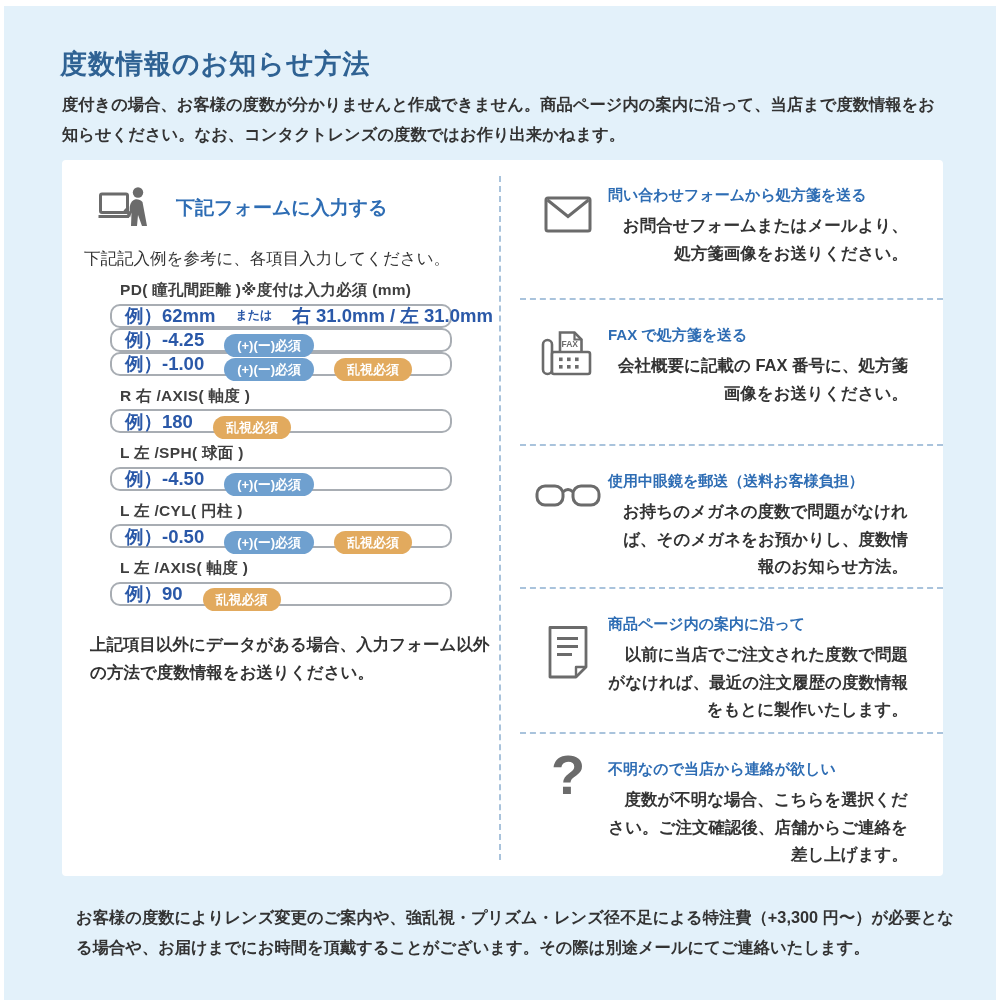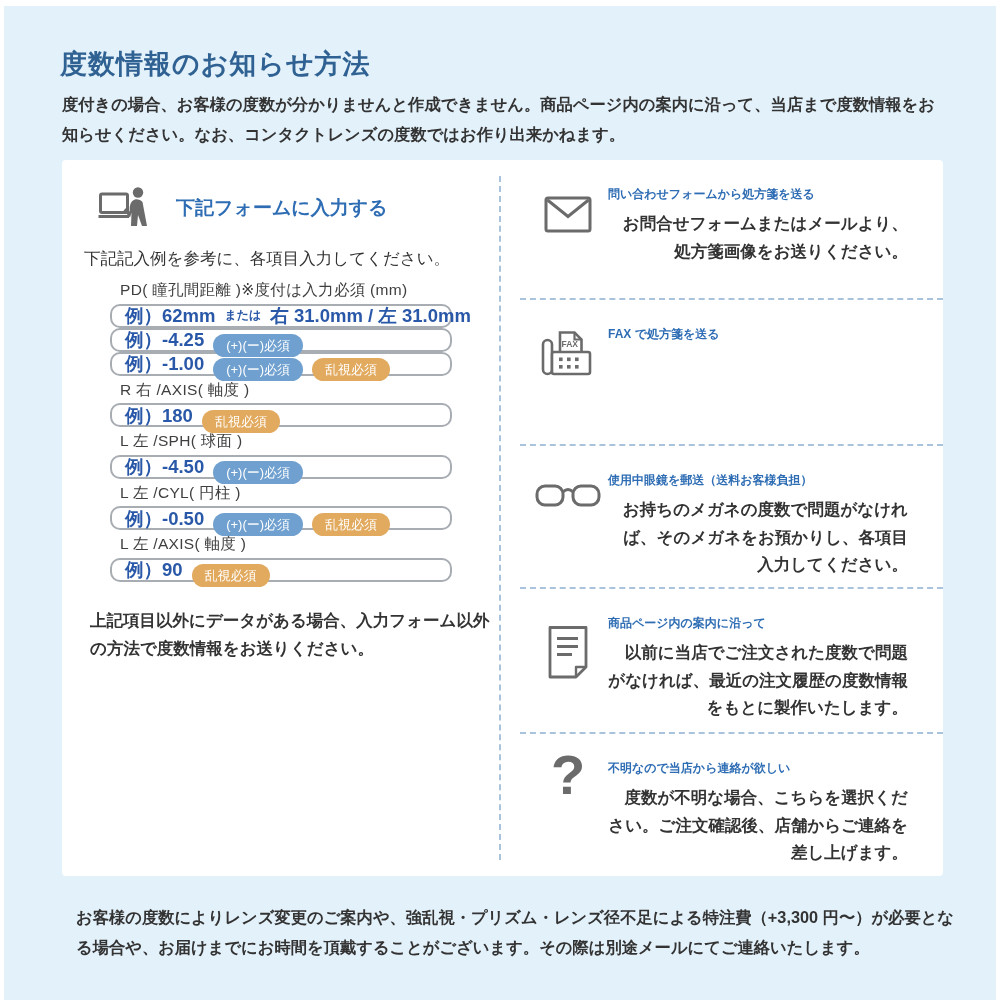--- a/index.html
+++ b/index.html
@@ -14,40 +14,40 @@
   .col-left{position:absolute;left:0;top:0;width:437px;height:716px;}
   .vdiv{position:absolute;left:437px;top:16px;bottom:16px;width:0;
     border-left:2px dashed var(--c-divider,#a9c3dc);}
   .col-right{position:absolute;left:458px;top:0;width:423px;height:716px;}
 
   .form-header{display:flex;align-items:center;gap:28px;margin:26px 0 0 36px;}
   .form-header .h{font-size:19px;font-weight:700;color:var(--c-heading,#2e6db4);}
   .instruction{margin:18px 0 0 22px;font-size:16.5px;font-weight:400;color:var(--c-body_text,#333);}
   #fields{margin-top:12px;}
   .field{margin-left:48px;}
-  .flabel{margin:6px 0 6px 10px;font-size:15.5px;font-weight:400;line-height:1;
+  .flabel{margin:12px 0 6px 10px;font-size:15.5px;font-weight:700;line-height:1;
     color:var(--c-label_text,#3f3f3f);letter-spacing:.3px;}
   .fbox{width:342px;height:24px;box-sizing:border-box;border:2px solid var(--c-box_border,#a8adb3);
-    border-radius:10px;background:#fff;display:flex;align-items:center;gap:9px;padding:0 8px 0 13px;}
+    border-radius:10px;background:#fff;display:flex;align-items:center;gap:20px;padding:0 8px 0 13px;}
   .ex{font-size:18.5px;font-weight:700;color:var(--c-example_text,#2a58a8);white-space:nowrap;}
   .ex.small{font-size:12px;}
-  .badge{font-size:13px;font-weight:400;color:#fff;padding:5px 13px;border-radius:999px;
+  .badge{font-size:13px;font-weight:700;color:#fff;padding:5px 13px;border-radius:999px;
     line-height:1;white-space:nowrap;margin-top:12px;}
   .note{margin:24px 0 0 28px;width:402px;font-size:16.5px;font-weight:700;line-height:1.7;
     color:var(--c-body_text,#333);}
 
   .method{position:relative;box-sizing:border-box;padding:26px 0 0 88px;
     border-bottom:2px dashed var(--c-divider,#a9c3dc);}
   .method:nth-of-type(1){height:140px}.method:nth-of-type(2){height:146px}
   .method:nth-of-type(3){height:143px}.method:nth-of-type(4){height:145px}
   .method:nth-of-type(5){height:142px;border-bottom:none;}
   .micon{position:absolute;left:14px;top:36px;width:68px;display:flex;justify-content:center;}
   .method:nth-of-type(2) .micon{top:26px;}
   .method:nth-of-type(5) .micon{top:16px;}
-  .mhead{font-size:12px;font-weight:700;color:var(--c-heading,#2e6db4);margin:0 0 7px 0;white-space:nowrap;}
+  .mhead{font-size:15px;font-weight:700;color:var(--c-heading,#2e6db4);margin:0 0 7px 0;white-space:nowrap;}
   .mbody{margin:0;width:300px;font-size:16.5px;font-weight:700;line-height:1.68;color:var(--c-body_text,#333);text-align:right;}
   .qmark{font-size:56px;font-weight:800;color:var(--c-icon_gray,#777);line-height:.9;}
 
   .footer{position:absolute;left:64px;top:891px;width:882px;margin:12px;font-size:16.3px;
     font-weight:700;line-height:1.82;color:var(--c-body_text,#333);}
 </style>
 </head>
 <body>
 
 <div class="bg"></div>
@@ -144,31 +144,32 @@
               <rect x="18" y="31.5" width="3.6" height="3.6"></rect>
               <rect x="26" y="31.5" width="3.6" height="3.6"></rect>
               <rect x="34" y="31.5" width="3.6" height="3.6"></rect>
               <rect x="18" y="39" width="3.6" height="3.6"></rect>
               <rect x="26" y="39" width="3.6" height="3.6"></rect>
               <rect x="34" y="39" width="3.6" height="3.6"></rect>
             </g>
           </svg>
         </span>
         <p class="mhead">FAX で処方箋を送る</p>
+        <p class="mbody">会社概要に記載の FAX 番号に、処方箋画像をお送りください。</p>
       </div>
       <div class="method">
         <span class="micon">
           <svg width="66" height="28" viewBox="0 0 66 28">
             <rect x="2" y="4" width="26" height="19" rx="8" fill="none" stroke="#6b6b6b" stroke-width="3"></rect>
             <rect x="38" y="4" width="26" height="19" rx="8" fill="none" stroke="#6b6b6b" stroke-width="3"></rect>
             <path d="M28 10 Q33 5 38 10" fill="none" stroke="#6b6b6b" stroke-width="3"></path>
           </svg>
         </span>
         <p class="mhead">使用中眼鏡を郵送（送料お客様負担）</p>
-        <p class="mbody">お持ちのメガネの度数で問題がなければ、そのメガネをお預かりし、各項目入力してください。</p>
+        <p class="mbody">お持ちのメガネの度数で問題がなければ、そのメガネをお預かりし、度数情報のお知らせ方法。</p>
       </div>
       <div class="method">
         <span class="micon">
           <svg width="46" height="54" viewBox="0 0 46 54">
             <path d="M5 2.5 H41 V42 L31 52 H5 Z" fill="none" stroke="#6b6b6b" stroke-width="2.8" stroke-linejoin="round"></path>
             <path d="M41 42 H31 V52" fill="none" stroke="#6b6b6b" stroke-width="2.4" stroke-linejoin="round"></path>
             <path d="M12 13.5 H33 M12 21.5 H33 M12 29.5 H27" stroke="#6b6b6b" stroke-width="2.8"></path>
           </svg>
         </span>
         <p class="mhead">商品ページ内の案内に沿って</p>

